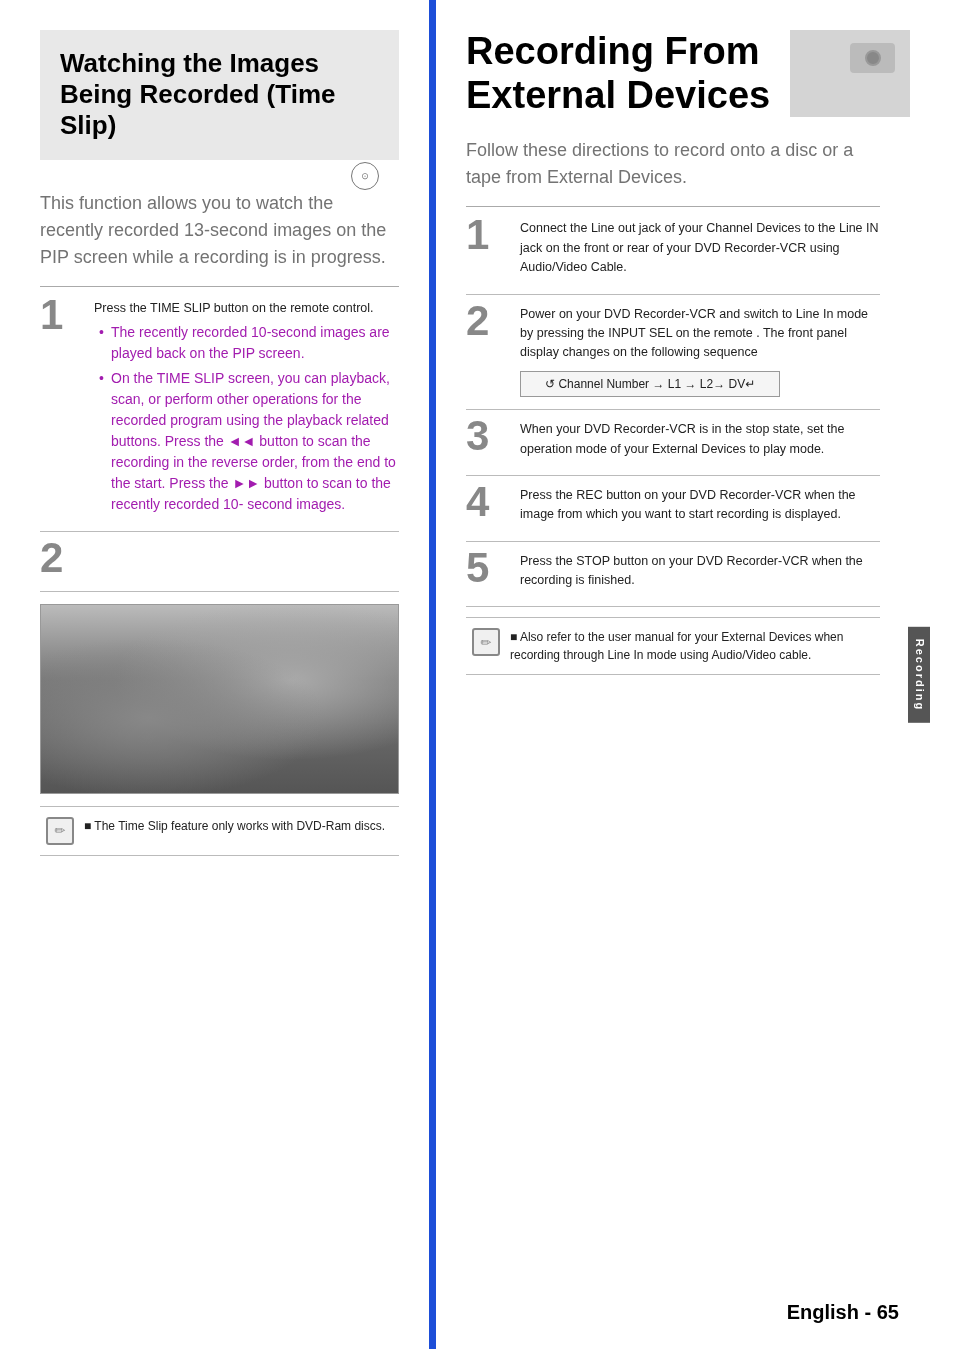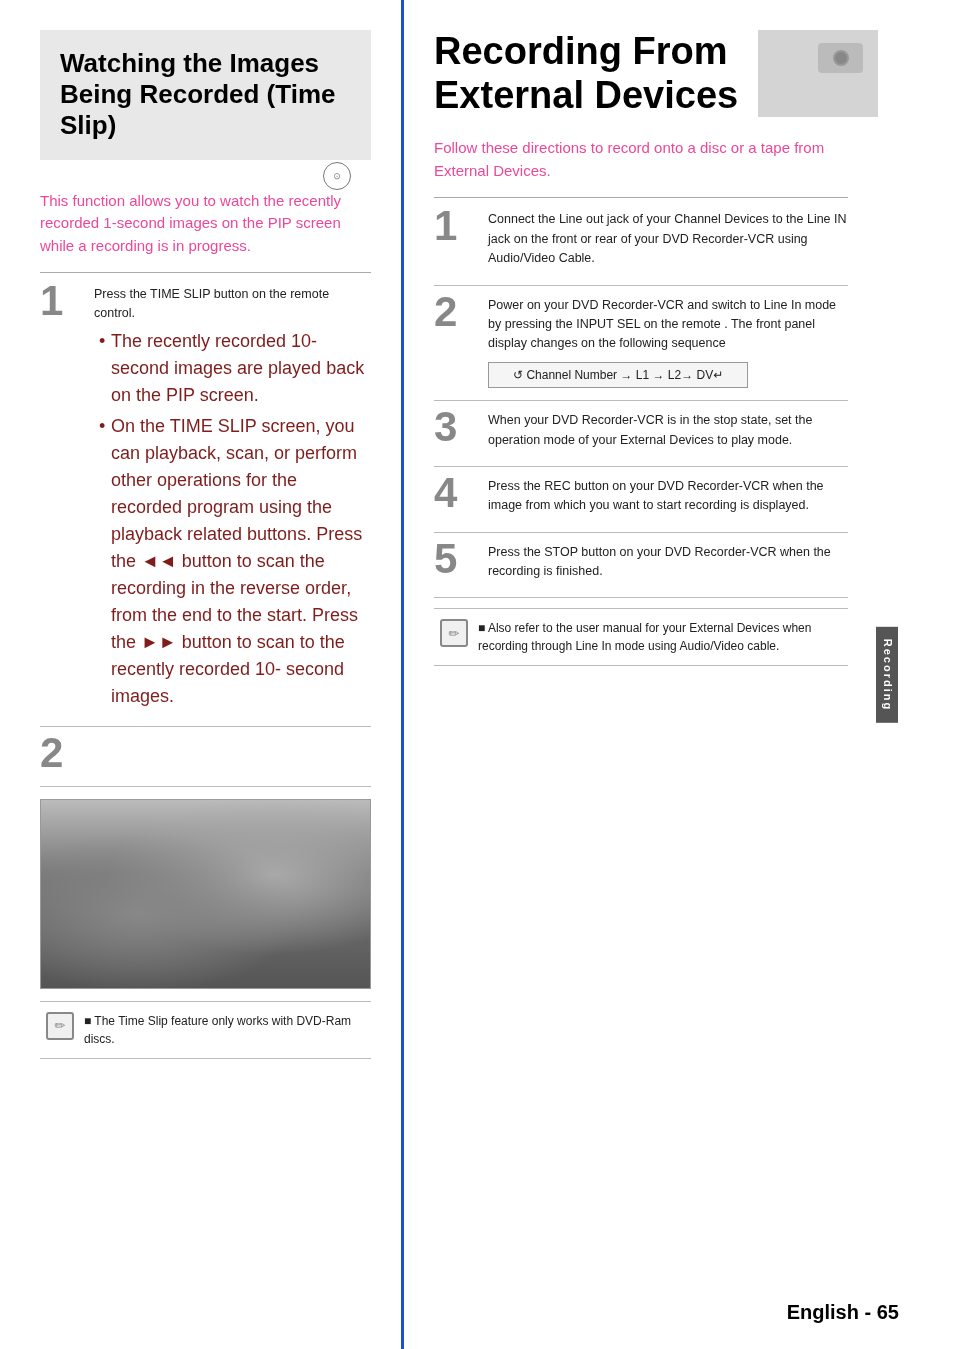--- a/index.html
+++ b/index.html
@@ -15,23 +15,23 @@
 
     .page-container {
       display: flex;
       width: 954px;
       min-height: 1349px;
       position: relative;
     }
 
     
     .left-col {
-      width: 404px;
+      width: 436px;
       padding: 30px 30px 30px 40px;
-      border-right: 3px solid #1d4ed8;
+      border-right: 7px solid #1d4ed8;
     }
 
     
     .right-col {
       width: 494px;
       padding: 30px 50px 30px 30px;
       position: relative;
     }
 
     
@@ -84,24 +84,24 @@
       top: 0;
       right: -30px;
       width: 120px;
       height: 100%;
       background: #d4d4d4;
       z-index: -1;
       border-radius: 0 0 0 0;
     }
 
     .intro-text {
-      font-size: 15px;
+      font-size: 18px;
       line-height: 1.5;
       margin-bottom: 15px;
-      color: #ec4899;
+      color: #737373;
     }
 
     hr.divider {
       border: none;
       border-top: 1px solid #aaa;
       margin: 12px 0;
     }
 
     
     .step-section {
@@ -135,23 +135,23 @@
 
     .bullet-list {
       list-style: none;
       padding-left: 5px;
     }
 
     .bullet-list li {
       padding-left: 12px;
       position: relative;
       margin-bottom: 4px;
-      font-size: 18px;
+      font-size: 14px;
       line-height: 1.5;
-      color: #7f1d1d;
+      color: #a21caf;
     }
 
     .bullet-list li::before {
       content: "•";
       position: absolute;
       left: 0;
     }
 
     
     .image-placeholder {
@@ -288,21 +288,21 @@
     <div class="left-header-wrapper">
       <div class="left-header">
         <h1>
           <span>Watching the Images</span><br>
           <span>Being Recorded (Time Slip)</span>
         </h1>
       </div>
       <div class="small-icon">⊙</div>
     </div>
 
-    <p class="intro-text">This function allows you to watch the recently recorded 1-second images on the PIP screen while a recording is in progress.</p>
+    <p class="intro-text">This function allows you to watch the recently recorded 13-second images on the PIP screen while a recording is in progress.</p>
 
     <hr class="divider">
 
     <div class="step-section">
       <div class="step-number">1</div>
       <div class="step-content">
         <p>Press the TIME SLIP button on the remote control.</p>
         <ul class="bullet-list">
           <li>The recently recorded 10-second images are played back on the PIP screen.</li>
           <li>On the TIME SLIP screen, you can playback, scan, or perform other operations for the recorded program using the playback related buttons. Press the ◄◄ button to scan the recording in the reverse order, from the end to the start. Press the ►► button to scan to the recently recorded  10- second images.</li>

